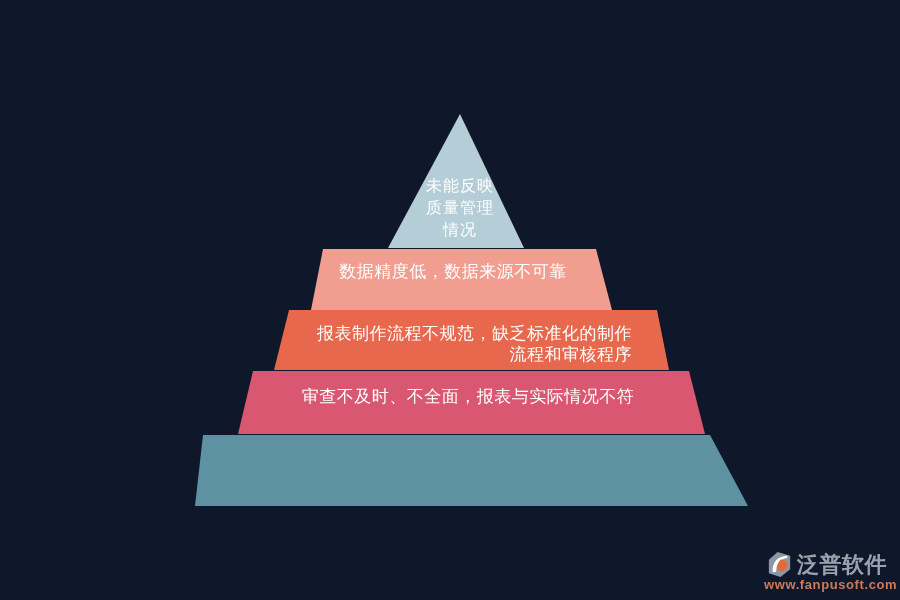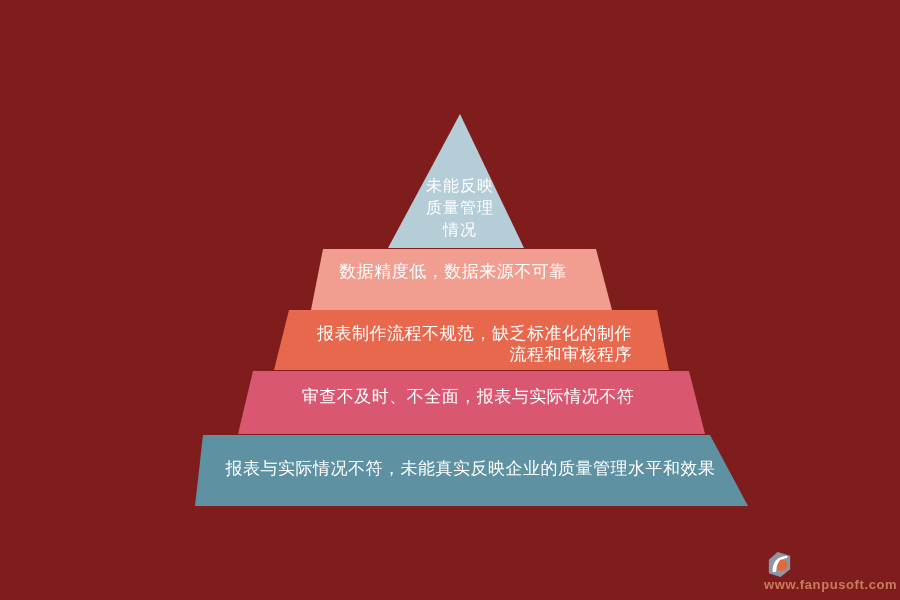--- a/index.html
+++ b/index.html
@@ -5,21 +5,21 @@
   html, body {
     margin: 0;
     padding: 0;
     background: #ffffff;
     font-family: "Liberation Sans", sans-serif;
   }
   .stage {
     position: relative;
     width: 900px;
     height: 600px;
-    background: #7f1d1d;
+    background: #0f172a;
     overflow: hidden;
   }
   .pyramid-svg {
     position: absolute;
     left: 0;
     top: 0;
   }
   .lvl-text {
     position: absolute;
     color: rgba(255,255,255,0.97);
@@ -88,26 +88,26 @@
     <polygon points="203,435 710,435 748,506 195,506" fill="#5e92a3"></polygon>
   </svg>
 
   <div class="lvl-text t1" style="color: rgb(255, 255, 255);">未能反映
 质量管理
 情况</div>
   <div class="lvl-text t2" style="color: rgb(255, 255, 255); text-align: center;">数据精度低，数据来源不可靠</div>
   <div class="lvl-text t3" style="color: rgb(255, 255, 255); text-align: right;">报表制作流程不规范，缺乏标准化的制作
 流程和审核程序</div>
   <div class="lvl-text t4" style="color: rgb(255, 255, 255);">审查不及时、不全面，报表与实际情况不符</div>
-  <div class="lvl-text t5" style="color: rgb(255, 255, 255);">报表与实际情况不符，未能真实反映企业的质量管理水平和效果</div>
 
   <div class="logo">
     <div class="logo-row">
       <svg class="logo-icon" viewBox="0 0 32 32">
         <path d="M5,11 L14,3 L27,7 L27,21 L17,29 L5,25 Z" fill="#8b97a6"></path>
         <path d="M9,24 C8,15 13,8 23,7 C24.2,7 24.8,8.2 24,9 C16.5,10.5 12.8,15.5 12.6,23.5 Z" fill="#ffffff"></path>
         <path d="M17,11 C22,10.5 25,14 24,18 C23,22 19,24 15.5,22.5 C13.5,21.6 12.8,19.5 13.5,17.5 C14.3,15 15.3,12.5 17,11 Z" fill="#df6a3c"></path>
       </svg>
+      <div class="logo-brand" style="color: rgb(154, 163, 173);">泛普软件</div>
     </div>
     <div class="logo-url" style="color: rgb(203, 122, 92);">www.fanpusoft.com</div>
   </div>
 
 </div>
 
 </body></html>

